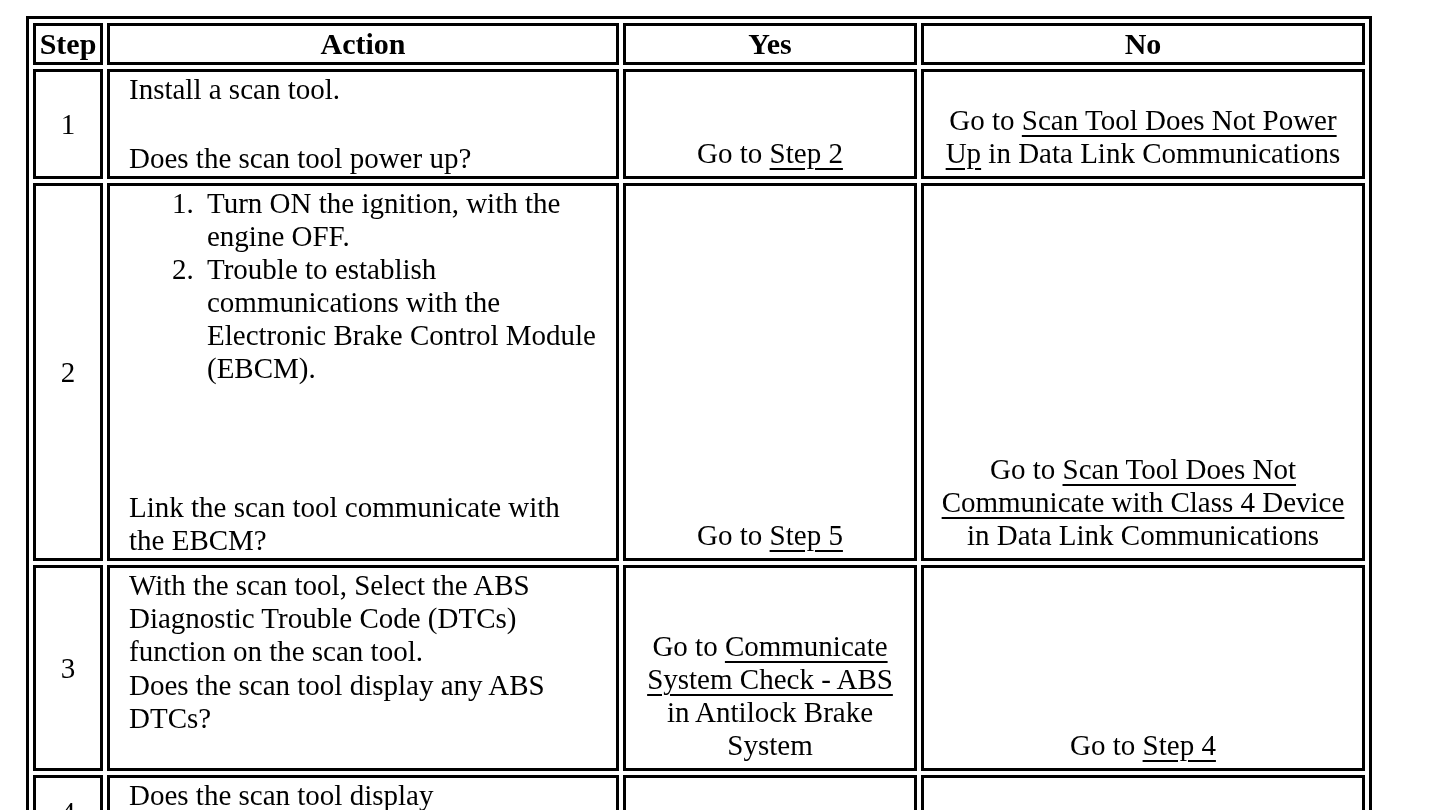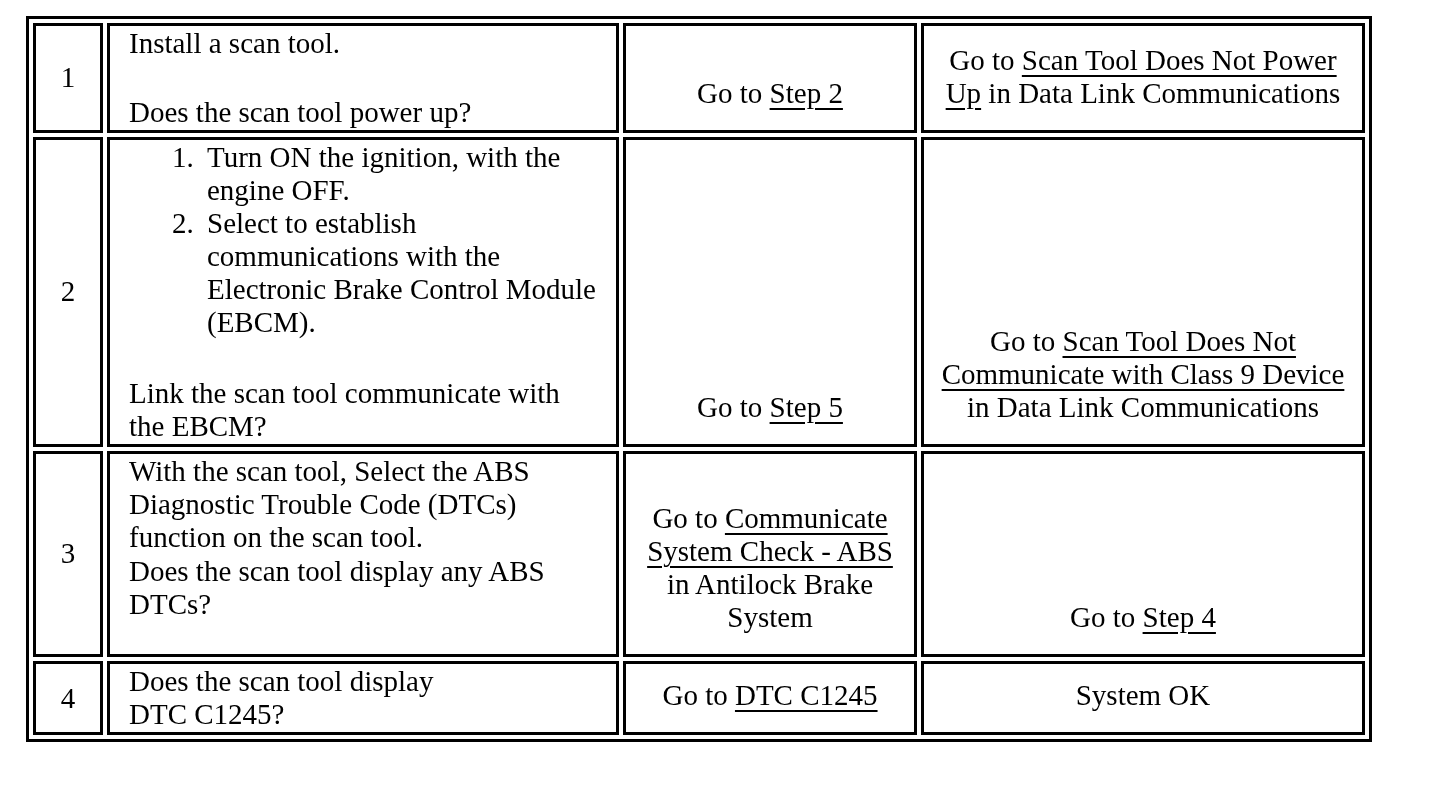--- a/index.html
+++ b/index.html
@@ -39,33 +39,33 @@
     font-size: 29px;
   }
   td.action {
     text-align: left;
     vertical-align: top;
     padding: 1px 19px;
   }
   td.result {
     text-align: center;
     vertical-align: bottom;
-    padding: 0 8px 20px 8px;
+    padding: 0 8px 6px 8px;
   }
   tr.r1 td { height: 106px; }
   tr.r2 td { height: 306px; }
   tr.r3 td { height: 206px; }
   tr.r4 td { height: 66px; }
   .aw {
     display: flex;
     flex-direction: column;
     justify-content: space-between;
   }
   .aw-1 { height: 102px; }
-  .aw-2 { height: 302px; }
+  .aw-2 { height: 370px; }
   .aw-3 { height: 166px; }
   ol.steps {
     margin: 0;
     padding-left: 72px;
   }
   ol.steps li { padding-left: 6px; }
   .intro { white-space: pre-line; }
   .lnk {
     text-decoration: underline;
     text-underline-offset: 5px;
@@ -77,20 +77,26 @@
 <body>
 
 <table class="diag">
   <colgroup>
     <col class="c-step">
       <col class="c-action">
       <col class="c-yes">
       <col class="c-no">
   </colgroup>
   <tbody>
+      <tr>
+    <th>Step</th>
+    <th>Action</th>
+    <th>Yes</th>
+    <th>No</th>
+  </tr>
 
   <tr class="r1">
     <td class="step">1</td>
     <td class="action">
       <div class="aw aw-1">
         <div class="intro">Install a scan tool.</div>
         <div>Does the scan tool power up?</div>
       </div>
     </td>
     <td class="result">
@@ -100,30 +106,30 @@
       <span>Go to </span><span class="lnk">Scan Tool Does Not Power Up</span><span> in Data Link Communications</span>
     </td>
   </tr>
 
   <tr class="r2">
     <td class="step">2</td>
     <td class="action">
       <div class="aw aw-2">
         <ol class="steps">
           <li>Turn ON the ignition, with the engine OFF.</li>
-          <li>Select to establish communications with the Electronic Brake Control Module (EBCM).</li>
+          <li>Trouble to establish communications with the Electronic Brake Control Module (EBCM).</li>
         </ol>
         <div>Link the scan tool communicate with the EBCM?</div>
       </div>
     </td>
     <td class="result">
       <span>Go to </span><span class="lnk">Step 5</span><span></span>
     </td>
     <td class="result">
-      <span>Go to </span><span class="lnk">Scan Tool Does Not Communicate with Class 9 Device</span><span> in Data Link Communications</span>
+      <span>Go to </span><span class="lnk">Scan Tool Does Not Communicate with Class 4 Device</span><span> in Data Link Communications</span>
     </td>
   </tr>
 
   <tr class="r3">
     <td class="step">3</td>
     <td class="action">
       <div class="aw aw-3">
         <div class="intro">With the scan tool, Select the ABS Diagnostic Trouble Code (DTCs) function on the scan tool.</div>
         <div>Does the scan tool display any ABS DTCs?</div>
       </div>

